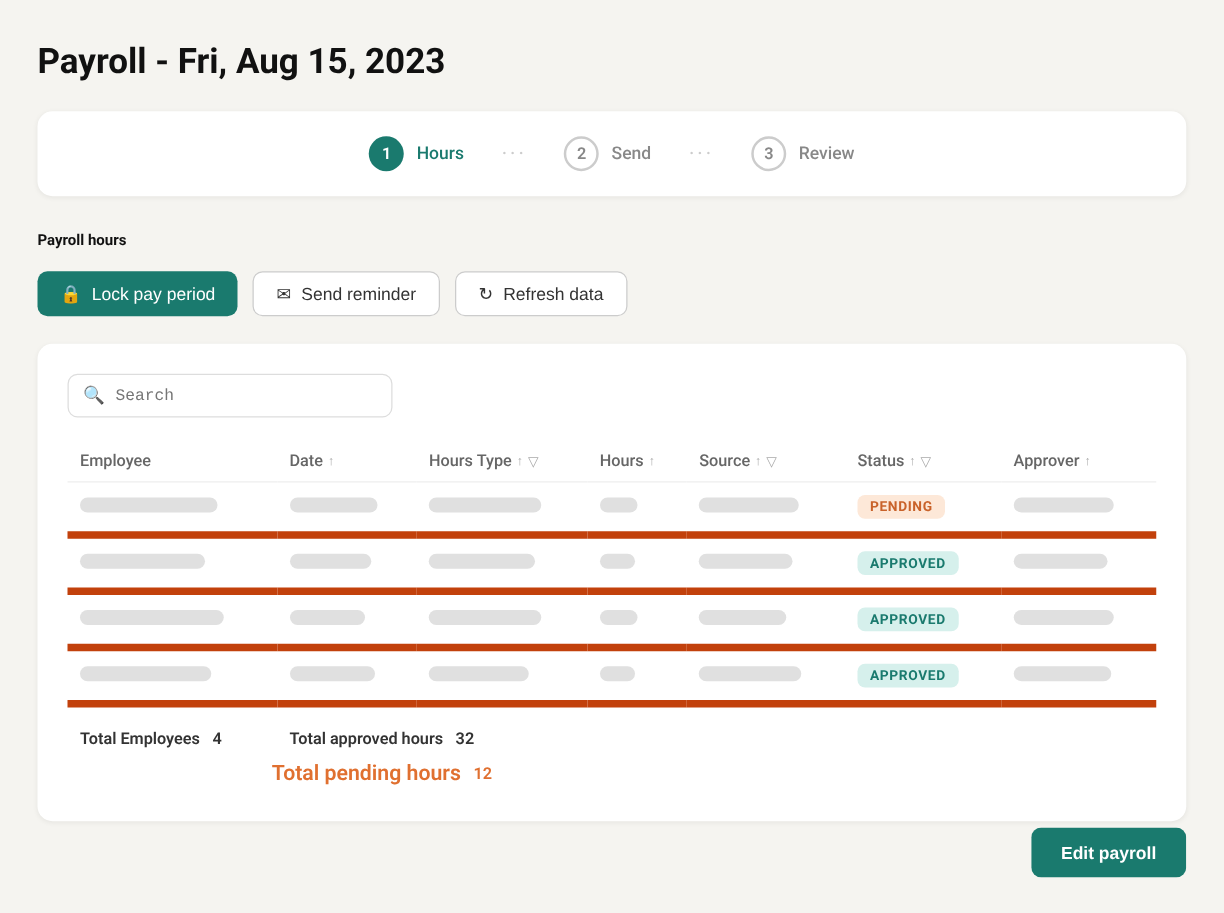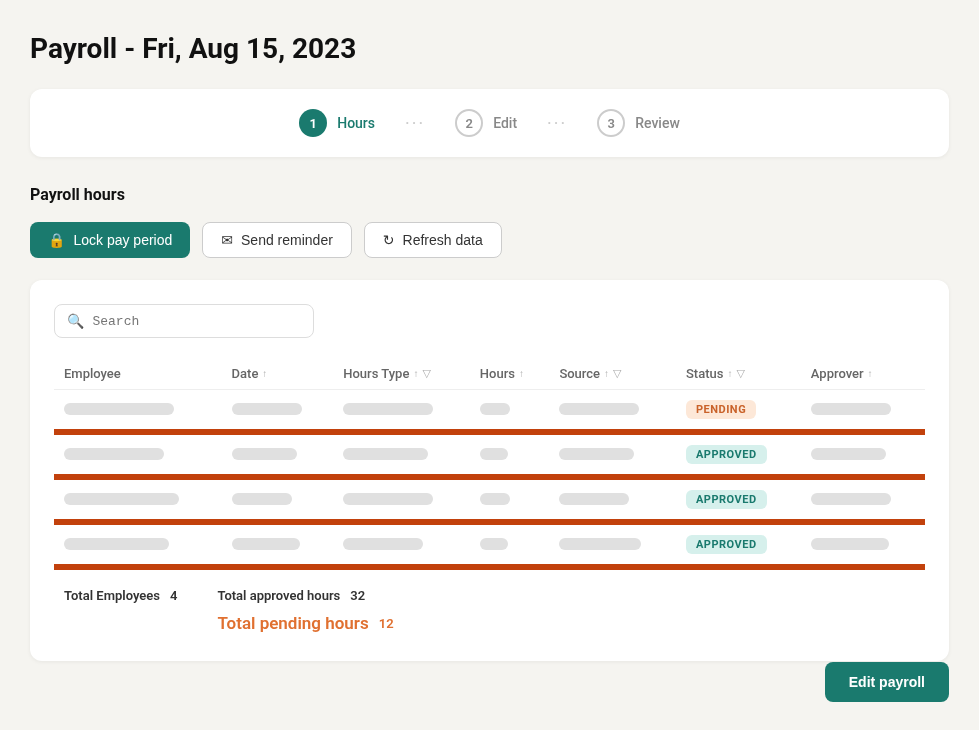--- a/index.html
+++ b/index.html
@@ -66,21 +66,21 @@
     .step-label.inactive { color: #888; }
     .step-dots {
       color: #ccc;
       font-size: 18px;
       letter-spacing: 2px;
       margin: 0 30px;
     }
 
     
     .section-title {
-      font-size: 16px;
+      font-size: 12px;
       font-weight: 700;
       margin-bottom: 18px;
       color: #111;
     }
 
     
     .toolbar {
       display: flex;
       gap: 12px;
       margin-bottom: 22px;
@@ -234,20 +234,21 @@
     }
     .footer-pending-value {
       font-size: 13px;
       font-weight: 600;
       color: #e07030;
     }
     .footer-row {
       display: flex;
       flex-direction: column;
       gap: 10px;
+      align-items: center;
     }
 
     
     .edit-payroll-btn {
       position: fixed;
       bottom: 28px;
       right: 30px;
       background: #1a7a6e;
       color: #fff;
       border: none;
@@ -266,21 +267,21 @@
   <h1 class="page-title">Payroll - Fri, Aug 15, 2023</h1>
 
   <div class="stepper-card">
     <div class="step">
       <div class="step-circle active">1</div>
       <span class="step-label active">Hours</span>
     </div>
     <span class="step-dots">···</span>
     <div class="step">
       <div class="step-circle inactive">2</div>
-      <span class="step-label inactive">Edit</span>
+      <span class="step-label inactive">Send</span>
     </div>
     <span class="step-dots">···</span>
     <div class="step">
       <div class="step-circle inactive">3</div>
       <span class="step-label inactive">Review</span>
     </div>
   </div>
 
   <h2 class="section-title">Payroll hours</h2>
 

